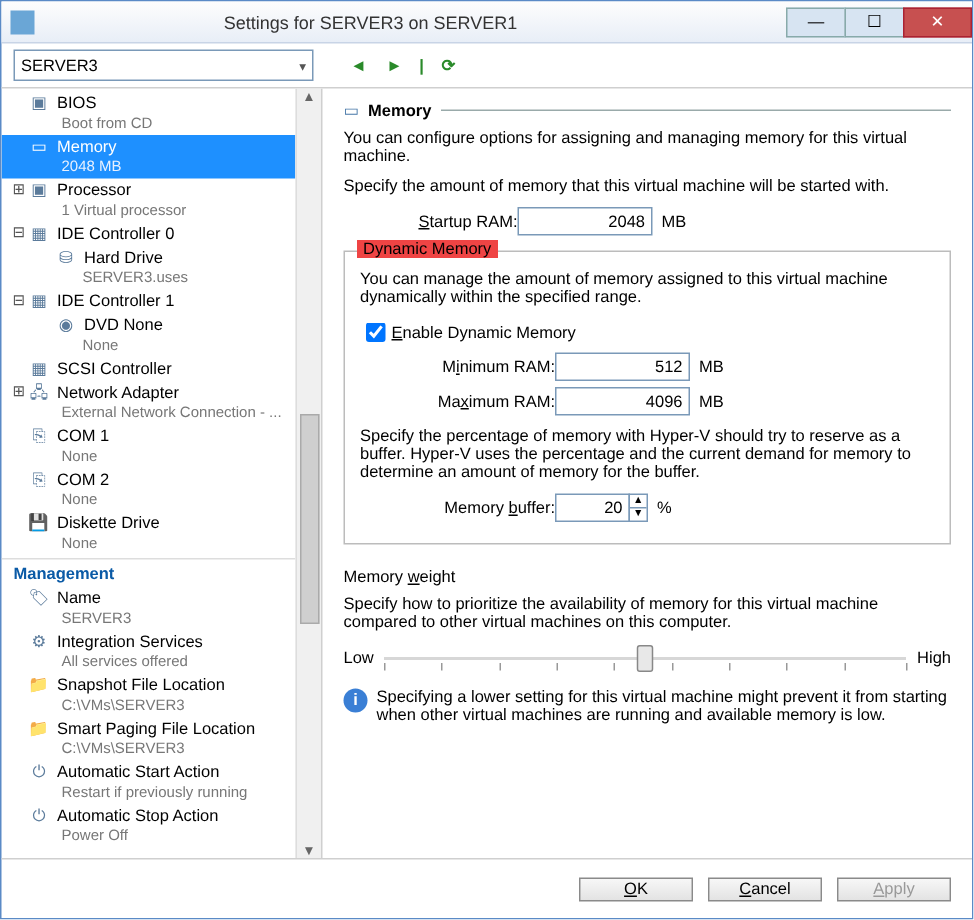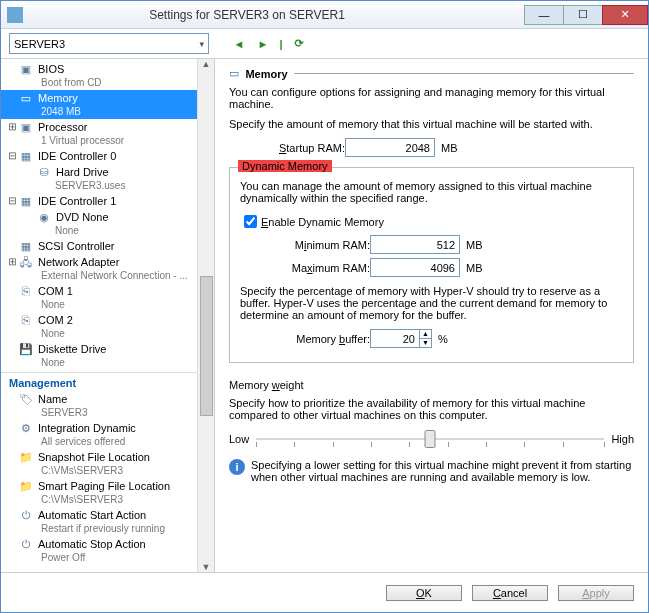--- a/index.html
+++ b/index.html
@@ -316,21 +316,21 @@
         <div class="node">
           <span class="exp"></span>
             <span class="icon">🏷</span>
           <span>Name</span>
         </div>
         <div class="subline sub">SERVER3</div>
 
         <div class="node">
           <span class="exp"></span>
             <span class="icon">⚙</span>
-          <span>Integration Dynamic</span>
+          <span>Integration Services</span>
         </div>
         <div class="subline sub">All services offered</div>
 
         <div class="node">
           <span class="exp"></span>
             <span class="icon">📁</span>
           <span>Snapshot File Location</span>
         </div>
         <div class="subline sub">C:\VMs\SERVER3</div>
 

